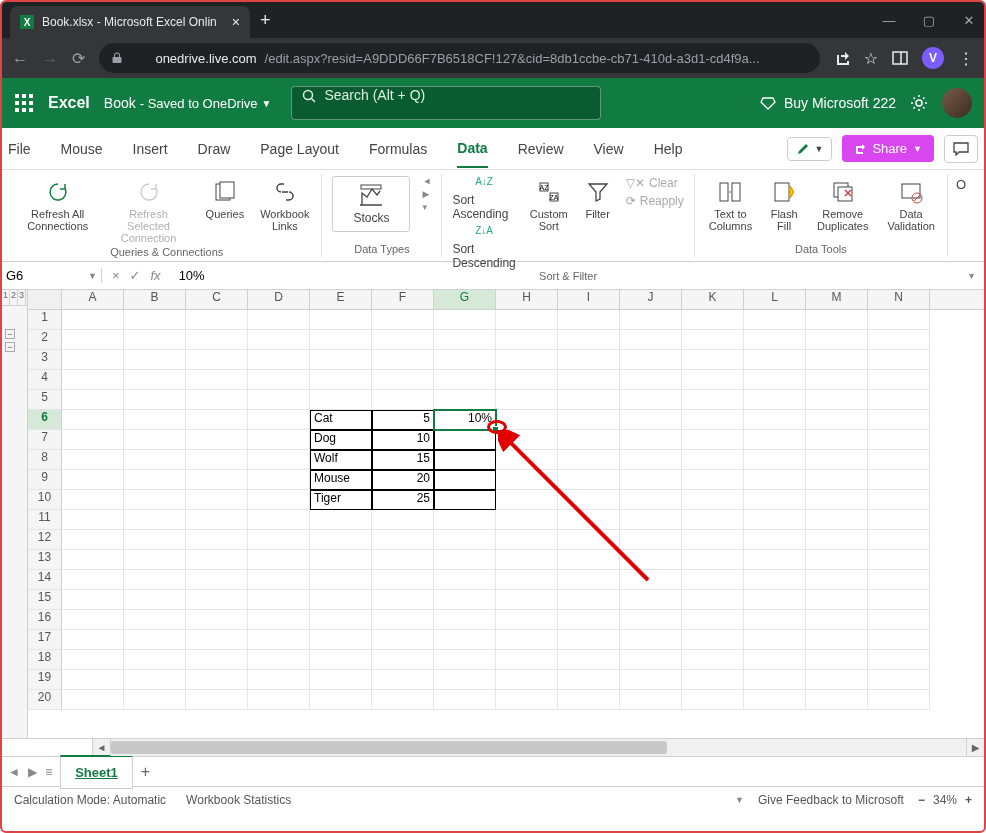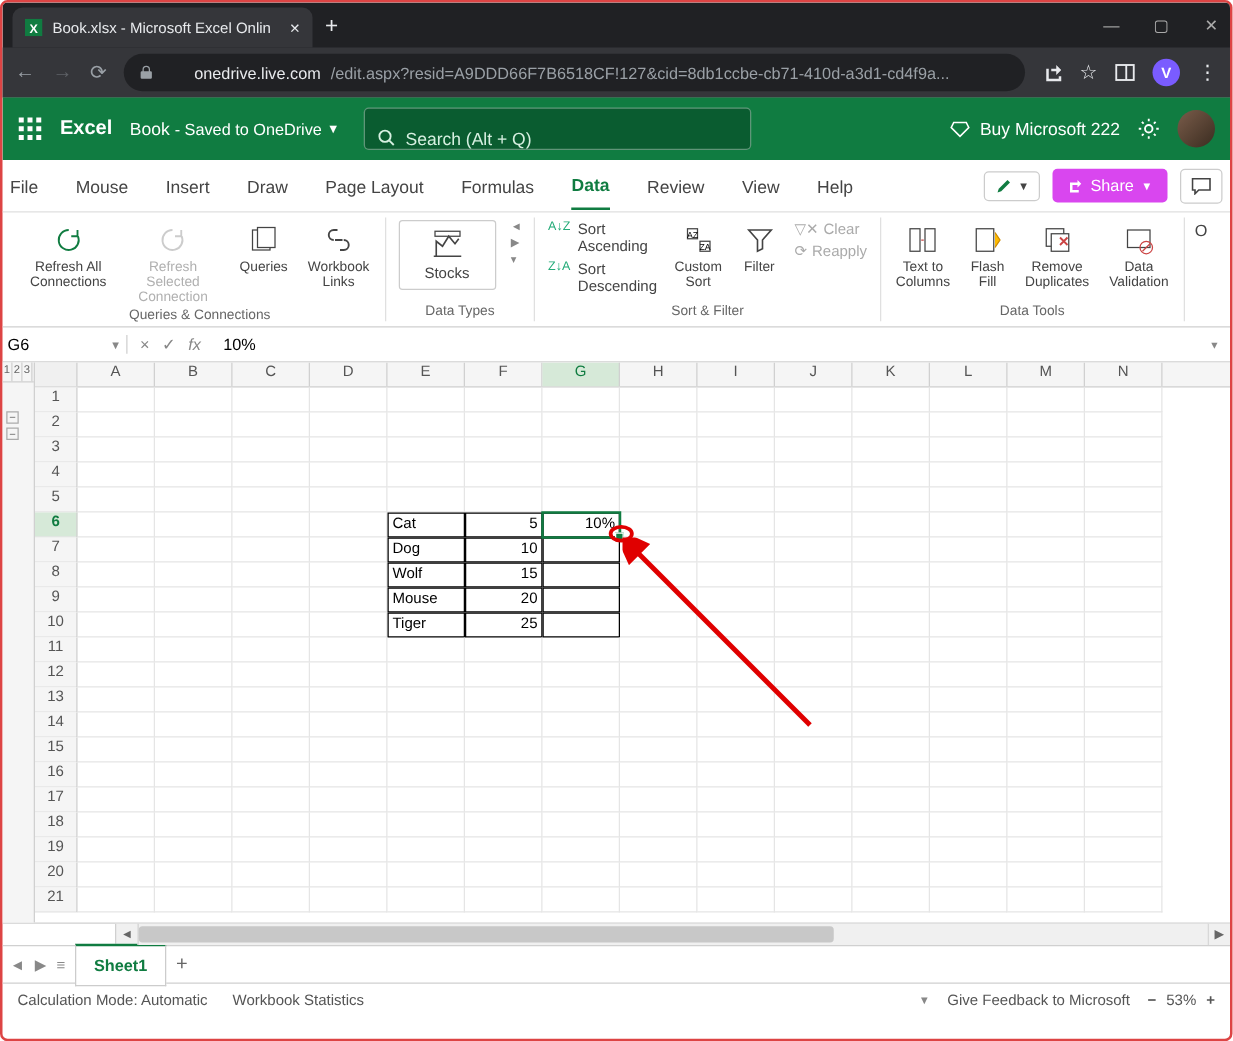--- a/index.html
+++ b/index.html
@@ -22,21 +22,21 @@
 .avatar-circle { width: 22px; height: 22px; border-radius: 50%; background: #7a5cff; color: #fff; display: flex; align-items: center; justify-content: center; font-size: 12px; font-weight: 600; }
 
 
 .excel-bar { background: #107c41; color: #fff; height: 50px; display: flex; align-items: center; padding: 0 12px; gap: 14px; }
 .waffle { width: 20px; height: 20px; cursor: pointer; }
 .waffle svg rect { fill: #fff; }
 .excel-brand { font-weight: 600; font-size: 16px; }
 .doc-name { font-size: 14px; display: flex; align-items: center; gap: 4px; }
 .doc-name .saved { font-size: 13px; }
 .doc-name .chev { font-size: 10px; }
-.search-box { background: #0a5c30; border: 1px solid rgba(255,255,255,0.35); border-radius: 4px; height: 32px; display: flex; align-items: flex-start; padding: 16px 10px; gap: 8px; flex: 0 0 310px; margin-left: 6px; }
+.search-box { background: #0a5c30; border: 1px solid rgba(255,255,255,0.35); border-radius: 4px; height: 32px; display: flex; align-items: flex-end; padding: 16px 10px; gap: 8px; flex: 0 0 310px; margin-left: 6px; }
 .search-box input { background: transparent; border: none; outline: none; color: #d7f0e1; font-size: 14px; width: 100%; }
 .search-box input::placeholder { color: #d7f0e1; }
 .buy365 { margin-left: auto; display: flex; align-items: center; gap: 8px; font-size: 14px; cursor: pointer; }
 .gear-ico { cursor: pointer; }
 .user-avatar { width: 30px; height: 30px; border-radius: 50%; background: linear-gradient(135deg,#7a5c4a,#3a2c20); cursor: pointer; }
 
 
 .ribbon-tabs { display: flex; align-items: center; height: 42px; padding: 0 6px; gap: 30px; border-bottom: 1px solid #e0e0e0; font-size: 14px; color: #444; }
 .ribbon-tabs .rtab { cursor: pointer; padding: 10px 0; }
 .ribbon-tabs .rtab.active { color: #107c41; border-bottom: 2px solid #107c41; font-weight: 600; }
@@ -48,21 +48,21 @@
 
 .ribbon-content { display: flex; height: 92px; border-bottom: 1px solid #d0d0d0; padding: 4px 10px; gap: 0; font-size: 12px; color: #444; }
 .ribbon-group { display: flex; flex-direction: column; align-items: center; border-right: 1px solid #e0e0e0; padding: 2px 10px; }
 .ribbon-group-body { display: flex; gap: 12px; flex: 1; align-items: flex-start; }
 .ribbon-btn { display: flex; flex-direction: column; align-items: center; gap: 2px; cursor: pointer; font-size: 11px; text-align: center; line-height: 1.1; padding: 2px; }
 .ribbon-btn.disabled { color: #b0b0b0; }
 .ribbon-ico { width: 28px; height: 28px; display: flex; align-items: center; justify-content: center; }
 .ribbon-group-label { font-size: 11px; color: #666; margin-top: auto; }
 .stocks-box { border: 1px solid #ccc; border-radius: 3px; padding: 6px 20px; display: flex; flex-direction: column; align-items: center; gap: 4px; cursor: pointer; }
 .sort-cmds { display: flex; flex-direction: column; gap: 4px; font-size: 12px; }
-.sort-cmds div { display: flex; align-items: flex-start; gap: 6px; cursor: pointer; }
+.sort-cmds div { display: flex; align-items: center; gap: 6px; cursor: pointer; flex-direction: column; }
 .small-clear { display: flex; flex-direction: column; gap: 4px; color: #aaa; font-size: 12px; }
 .small-clear div { display: flex; align-items: center; gap: 4px; }
 
 
 .formula-row { display: flex; align-items: center; height: 28px; border-bottom: 1px solid #d0d0d0; font-size: 13px; }
 .name-box { width: 100px; border-right: 1px solid #d0d0d0; padding: 0 4px; display: flex; align-items: center; justify-content: space-between; }
 .name-box .dd { font-size: 9px; color: #888; }
 .fx-ctl { display: flex; gap: 10px; padding: 0 10px; color: #888; align-items: center; }
 .fx-ctl span { cursor: pointer; }
 .formula-input { flex: 1; padding: 0 8px; }
@@ -96,21 +96,21 @@
 
 
 .hscroll-row { height: 18px; display: flex; border-top: 1px solid #d0d0d0; }
 .hscroll-spacer { width: 90px; }
 .hscroll-track { flex: 1; background: #f0f0f0; position: relative; border-left: 1px solid #d0d0d0; }
 .hscroll-thumb { position: absolute; left: 0; width: 65%; top: 2px; bottom: 2px; background: #c8c8c8; border-radius: 3px; cursor: pointer; }
 .hscroll-btn { width: 18px; text-align: center; background: #f0f0f0; border-left: 1px solid #d0d0d0; font-size: 10px; color: #666; cursor: pointer; line-height: 18px; }
 
 .sheet-tabs { display: flex; align-items: center; height: 30px; border-top: 1px solid #d0d0d0; font-size: 13px; padding: 0 6px; gap: 8px; }
 .sheet-nav { color: #888; cursor: pointer; font-size: 12px; }
-.sheet-tab { padding: 8px 14px; border: 1px solid #ccc; border-top: 2px solid #107c41; background: #fff; cursor: pointer; font-weight: 600; color: #107c41; }
+.sheet-tab { padding: 8px 14px; border: 1px solid #ccc; border-top: 2px solid #107c41; background: #fff; cursor: pointer; font-weight: 600; color: #107c41; text-decoration: underline; }
 .sheet-add { font-size: 16px; cursor: pointer; color: #666; }
 
 
 .status-bar { display: flex; align-items: center; height: 26px; border-top: 1px solid #d0d0d0; font-size: 12px; color: #555; padding: 0 12px; gap: 20px; }
 .status-right { margin-left: auto; display: flex; align-items: center; gap: 14px; }
 .zoom-ctl { display: flex; align-items: center; gap: 8px; }
 .zoom-btn { cursor: pointer; font-weight: bold; }
 
 svg { display: block; }
 </style>
@@ -790,37 +790,20 @@
           <div class="cell"></div>
           <div class="cell"></div>
           <div class="cell"></div>
           <div class="cell"></div>
           <div class="cell"></div>
           <div class="cell"></div>
           <div class="cell"></div>
           <div class="cell"></div>
           <div class="cell"></div>
         </div>
-        <div class="grid-row">
-          <div class="row-h">21</div>
-          <div class="cell"></div>
-          <div class="cell"></div>
-          <div class="cell"></div>
-          <div class="cell"></div>
-          <div class="cell"></div>
-          <div class="cell"></div>
-          <div class="cell"></div>
-          <div class="cell"></div>
-          <div class="cell"></div>
-          <div class="cell"></div>
-          <div class="cell"></div>
-          <div class="cell"></div>
-          <div class="cell"></div>
-          <div class="cell"></div>
-        </div>
         <div class="fill-handle" style="left: 464px; top: 116px;"></div>
       </div>
 
     <div class="anno-circle" style="left:459px;top:130px"></div>
     <svg class="anno-arrow" style="left:470px;top:140px" width="170" height="160">
       <defs>
           <marker id="ah" markerWidth="10" markerHeight="10" refX="2" refY="3" orient="auto">
             <path d="M0,0 L0,6 L8,3 z" fill="#e00000"></path>
           </marker>
         </defs>
@@ -847,17 +830,17 @@
 </div>
 
 <div class="status-bar">
   <span>Calculation Mode: Automatic</span>
   <span>Workbook Statistics</span>
   <div class="status-right">
     <span style="font-size:9px;color:#888">▼</span>
     <span>Give Feedback to Microsoft</span>
     <div class="zoom-ctl">
       <span class="zoom-btn">−</span>
-      <span>53%</span>
+      <span>34%</span>
       <span class="zoom-btn">+</span>
     </div>
   </div>
 </div>
 
 </body></html>

